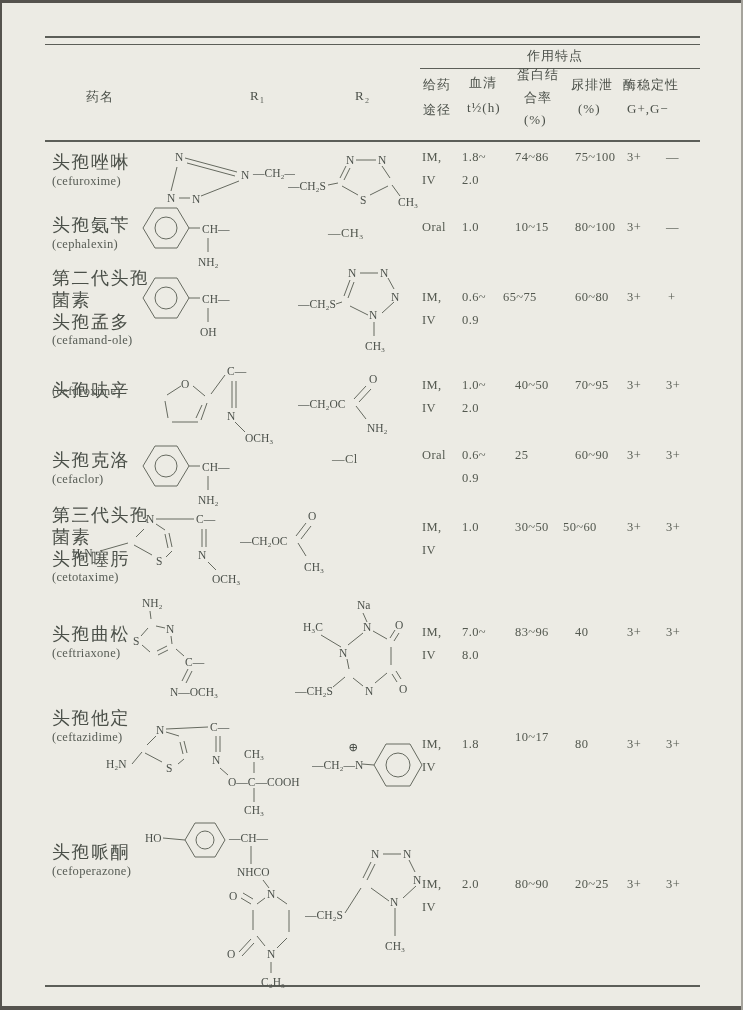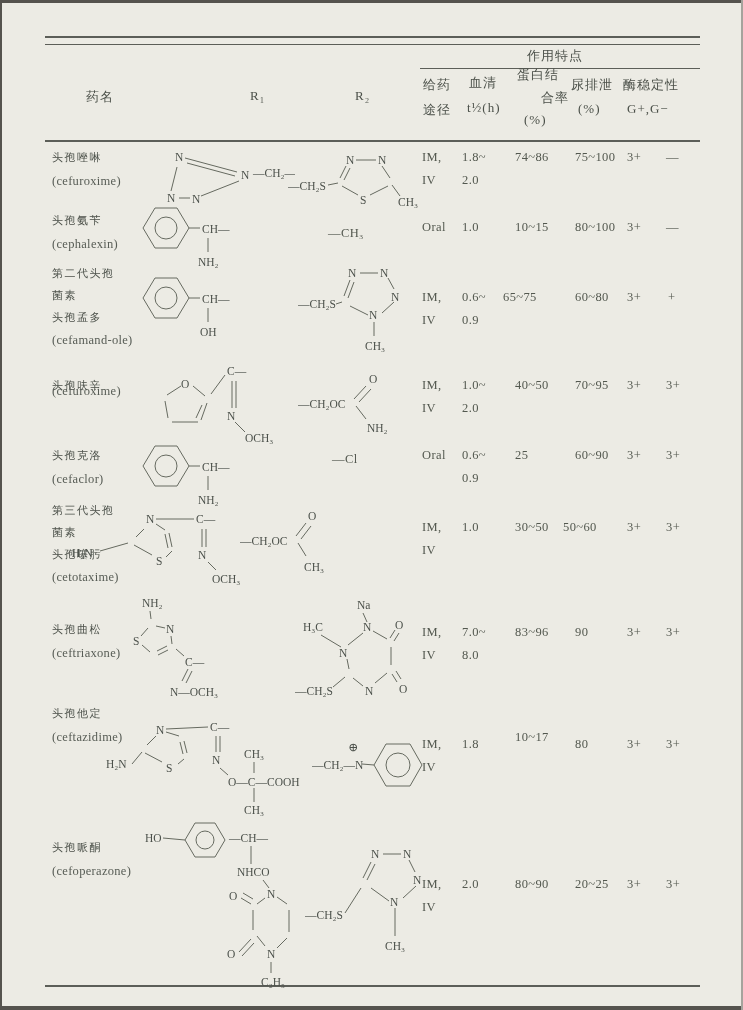--- a/index.html
+++ b/index.html
@@ -1,20 +1,20 @@
 <!DOCTYPE html>
 <html><head>
 <meta charset="utf-8">
 <style>
   html,body{margin:0;padding:0;}
   body{background:#8e8c86;font-family:"Liberation Serif","DejaVu Serif",serif;}
   #page{position:relative;width:743px;height:1010px;background:#ecebe4;overflow:hidden;text-align:right;}
   .edge{position:absolute;background:#55534e;}
   .t{position:absolute;white-space:nowrap;color:#4b5049;}
-  .cn{font-size:11px;letter-spacing:1.5px;}
+  .cn{font-size:18px;letter-spacing:1.5px;}
   .en{font-size:12.5px;letter-spacing:0.3px;color:#575c55;}
   .hd{font-size:13px;letter-spacing:1px;color:#4b5049;}
   .val{font-size:12.5px;letter-spacing:0.4px;color:#53584f;}
   .rule{position:absolute;background:#5c5e58;}
   .struct{position:absolute;}
   svg text{font-family:"Liberation Serif","DejaVu Serif",serif;font-size:11.5px;fill:#4c514b;}
   svg line, svg polygon, svg circle, svg path{stroke:#666a60;stroke-width:1;fill:none;}
 </style>
 </head>
 <body>
@@ -34,21 +34,21 @@
 
   <span class="t hd" style="left:527px;top:47px">作用特点</span>
   <span class="t hd" style="left:86px;top:88px">药名</span>
   <span class="t hd" style="left:250px;top:88px">R₁</span>
   <span class="t hd" style="left:355px;top:88px">R₂</span>
   <span class="t hd" style="left:423px;top:76px">给药</span>
   <span class="t hd" style="left:423px;top:101px">途径</span>
   <span class="t hd" style="left:469px;top:74px">血清</span>
   <span class="t hd" style="left:467px;top:100px">t½(h)</span>
   <span class="t hd" style="left:517px;top:66px">蛋白结</span>
-  <span class="t hd" style="left:541px;top:89px">合率</span>
+  <span class="t hd" style="left:524px;top:89px">合率</span>
   <span class="t hd" style="left:524px;top:112px">(%)</span>
   <span class="t hd" style="left:571px;top:76px">尿排泄</span>
   <span class="t hd" style="left:578px;top:101px">(%)</span>
   <span class="t hd" style="left:623px;top:76px">酶稳定性</span>
   <span class="t hd" style="left:627px;top:101px">G+,G−</span>
 
   <span class="t cn" style="left:52px;top:150px">头孢唑啉</span>
   <span class="t en" style="left:52px;top:174px">(cefuroxime)</span>
   <span class="t val" style="left:422px;top:150px">IM,</span>
   <span class="t val" style="left:462px;top:150px">1.8~</span>
@@ -238,21 +238,21 @@
     <text x="0" y="40">—CH₂OC</text>
     <text x="68" y="15">O</text>
     <text x="64" y="66">CH₃</text>
   </svg>
 
   <span class="t cn" style="left:52px;top:622px">头孢曲松</span>
   <span class="t en" style="left:52px;top:646px">(ceftriaxone)</span>
   <span class="t val" style="left:422px;top:625px">IM,</span>
   <span class="t val" style="left:462px;top:625px">7.0~</span>
   <span class="t val" style="left:515px;top:625px">83~96</span>
-  <span class="t val" style="left:575px;top:625px">90</span>
+  <span class="t val" style="left:575px;top:625px">40</span>
   <span class="t val" style="left:627px;top:625px">3+</span>
   <span class="t val" style="left:666px;top:625px">3+</span>
   <span class="t val" style="left:422px;top:648px">IV</span>
   <span class="t val" style="left:462px;top:648px">8.0</span>
 
   <svg class="struct" style="left:130px;top:595px" width="170" height="108">
     <line x1="20" y1="16" x2="21" y2="24"></line>
     <line x1="26" y1="31" x2="35" y2="33"></line>
     <line x1="41" y1="41" x2="42" y2="49"></line>
     <line x1="18" y1="33" x2="11" y2="41"></line>

